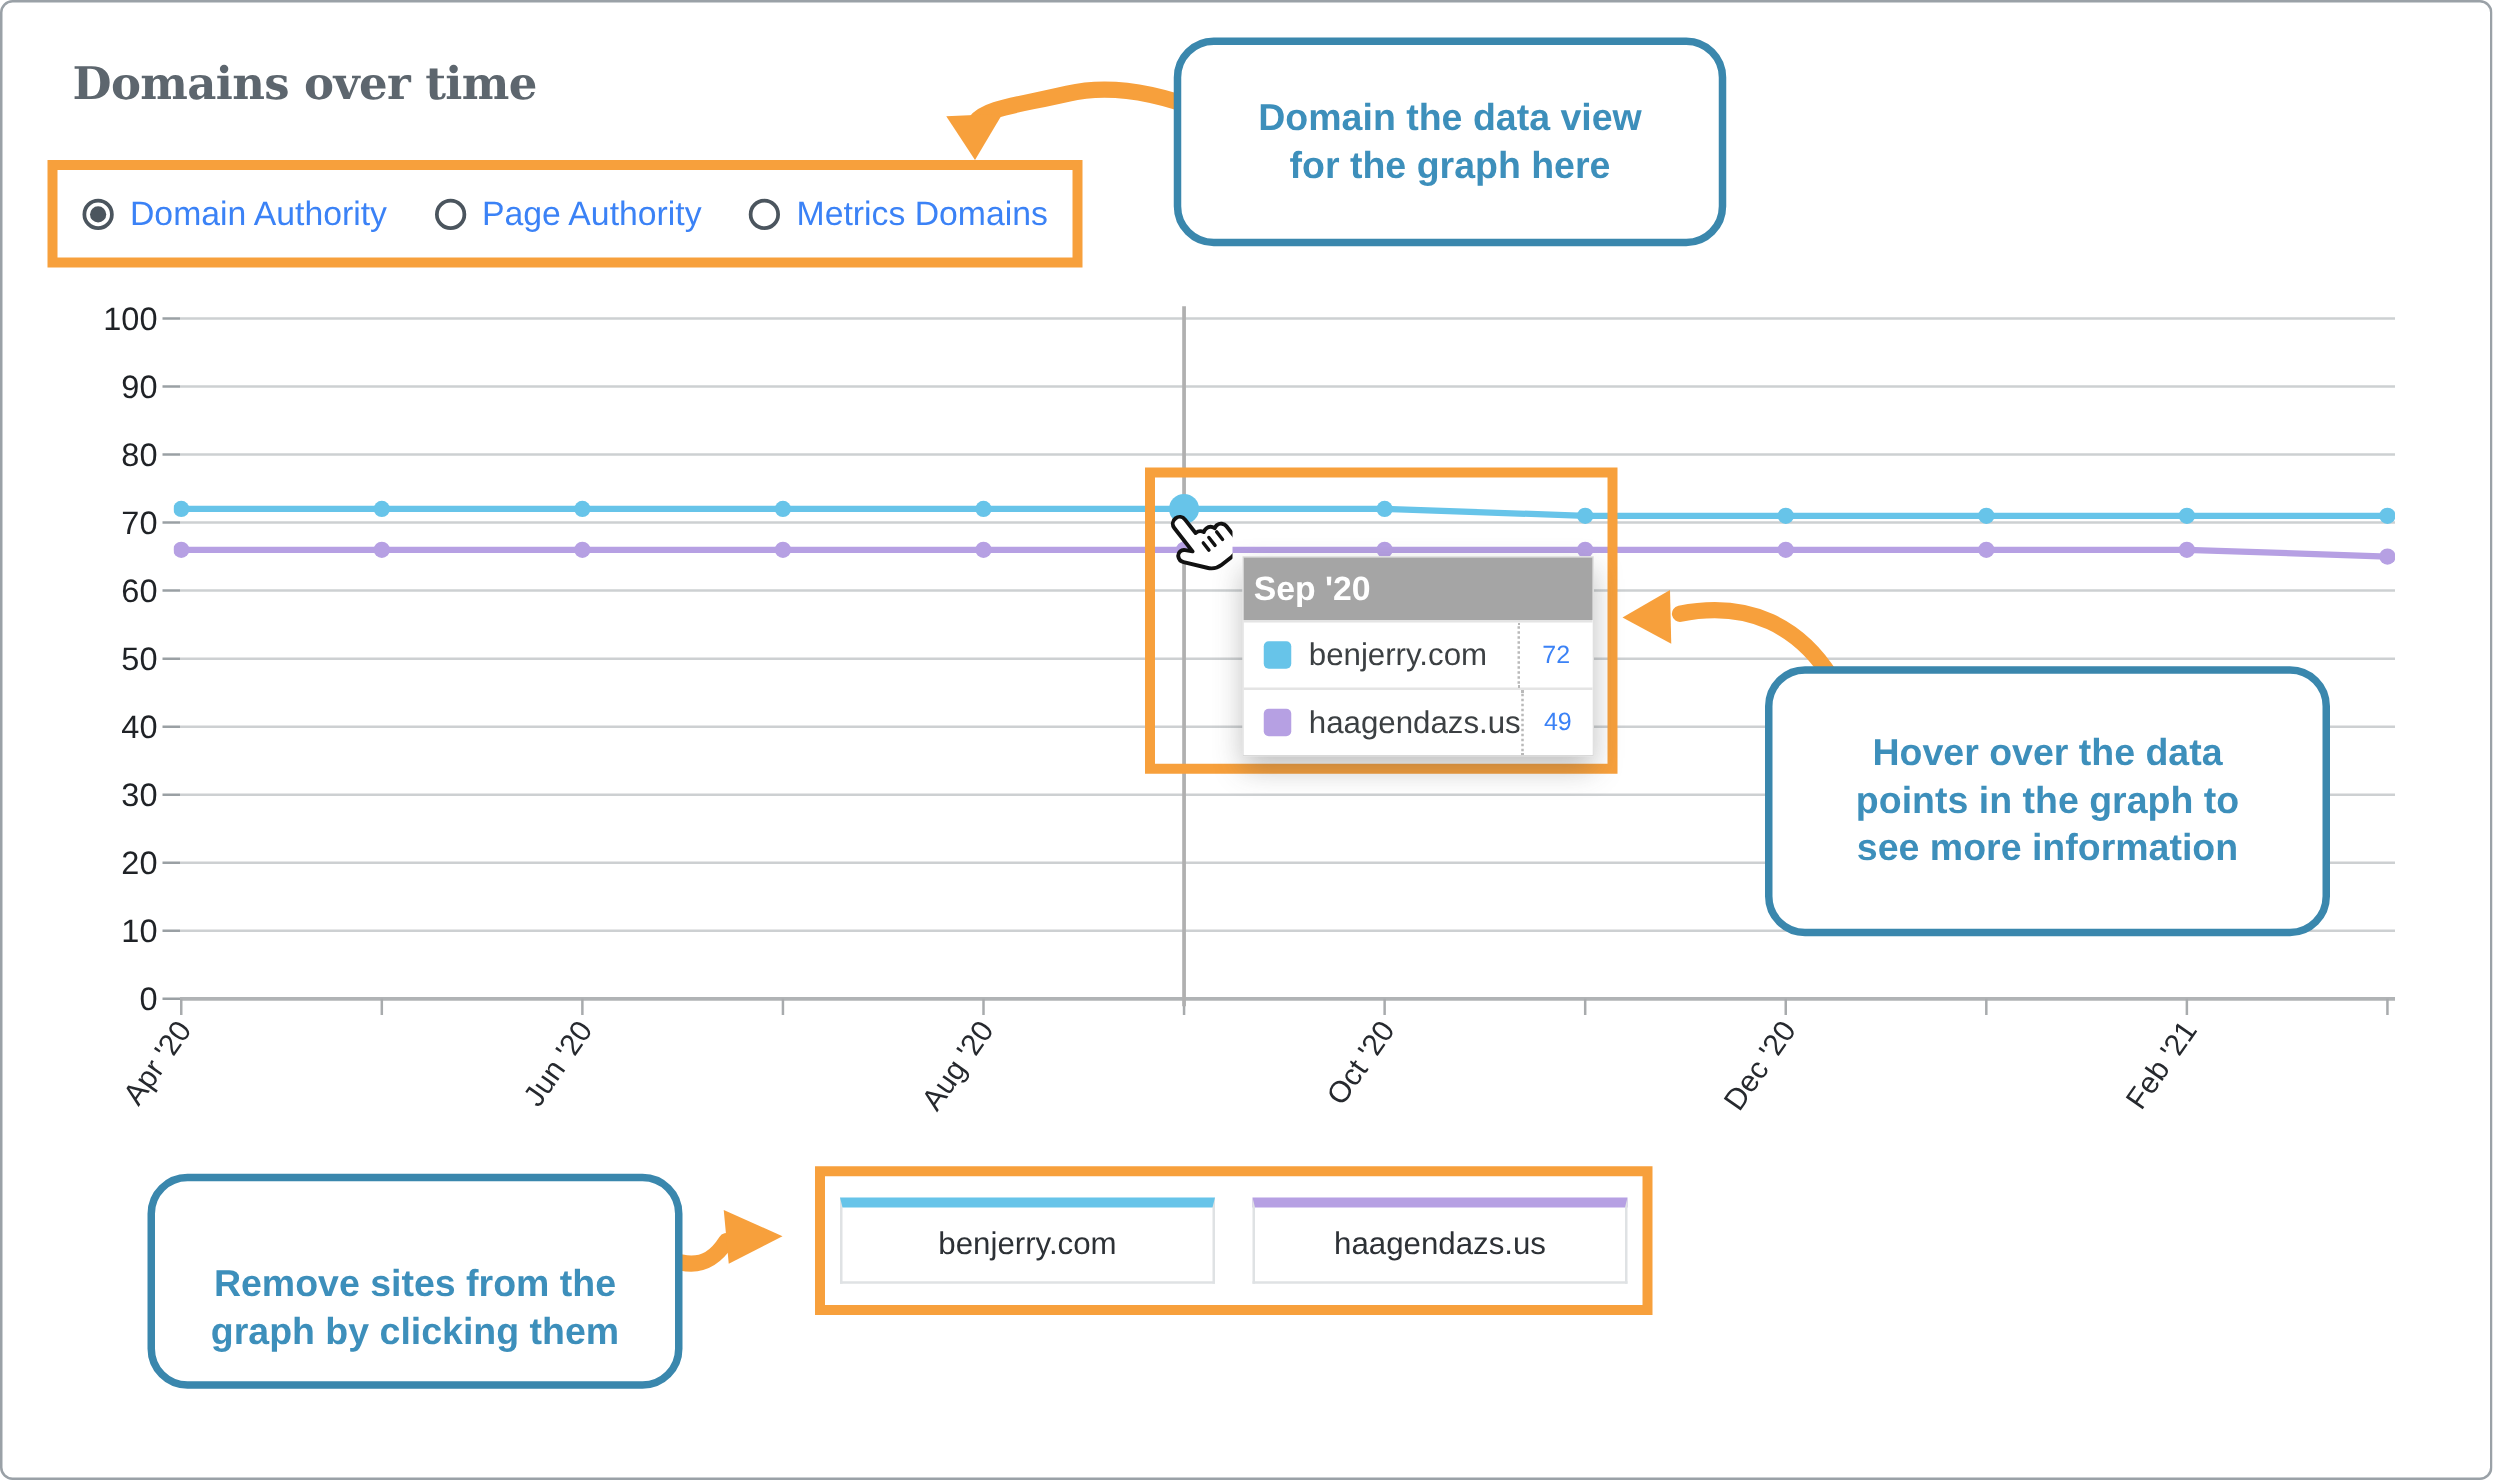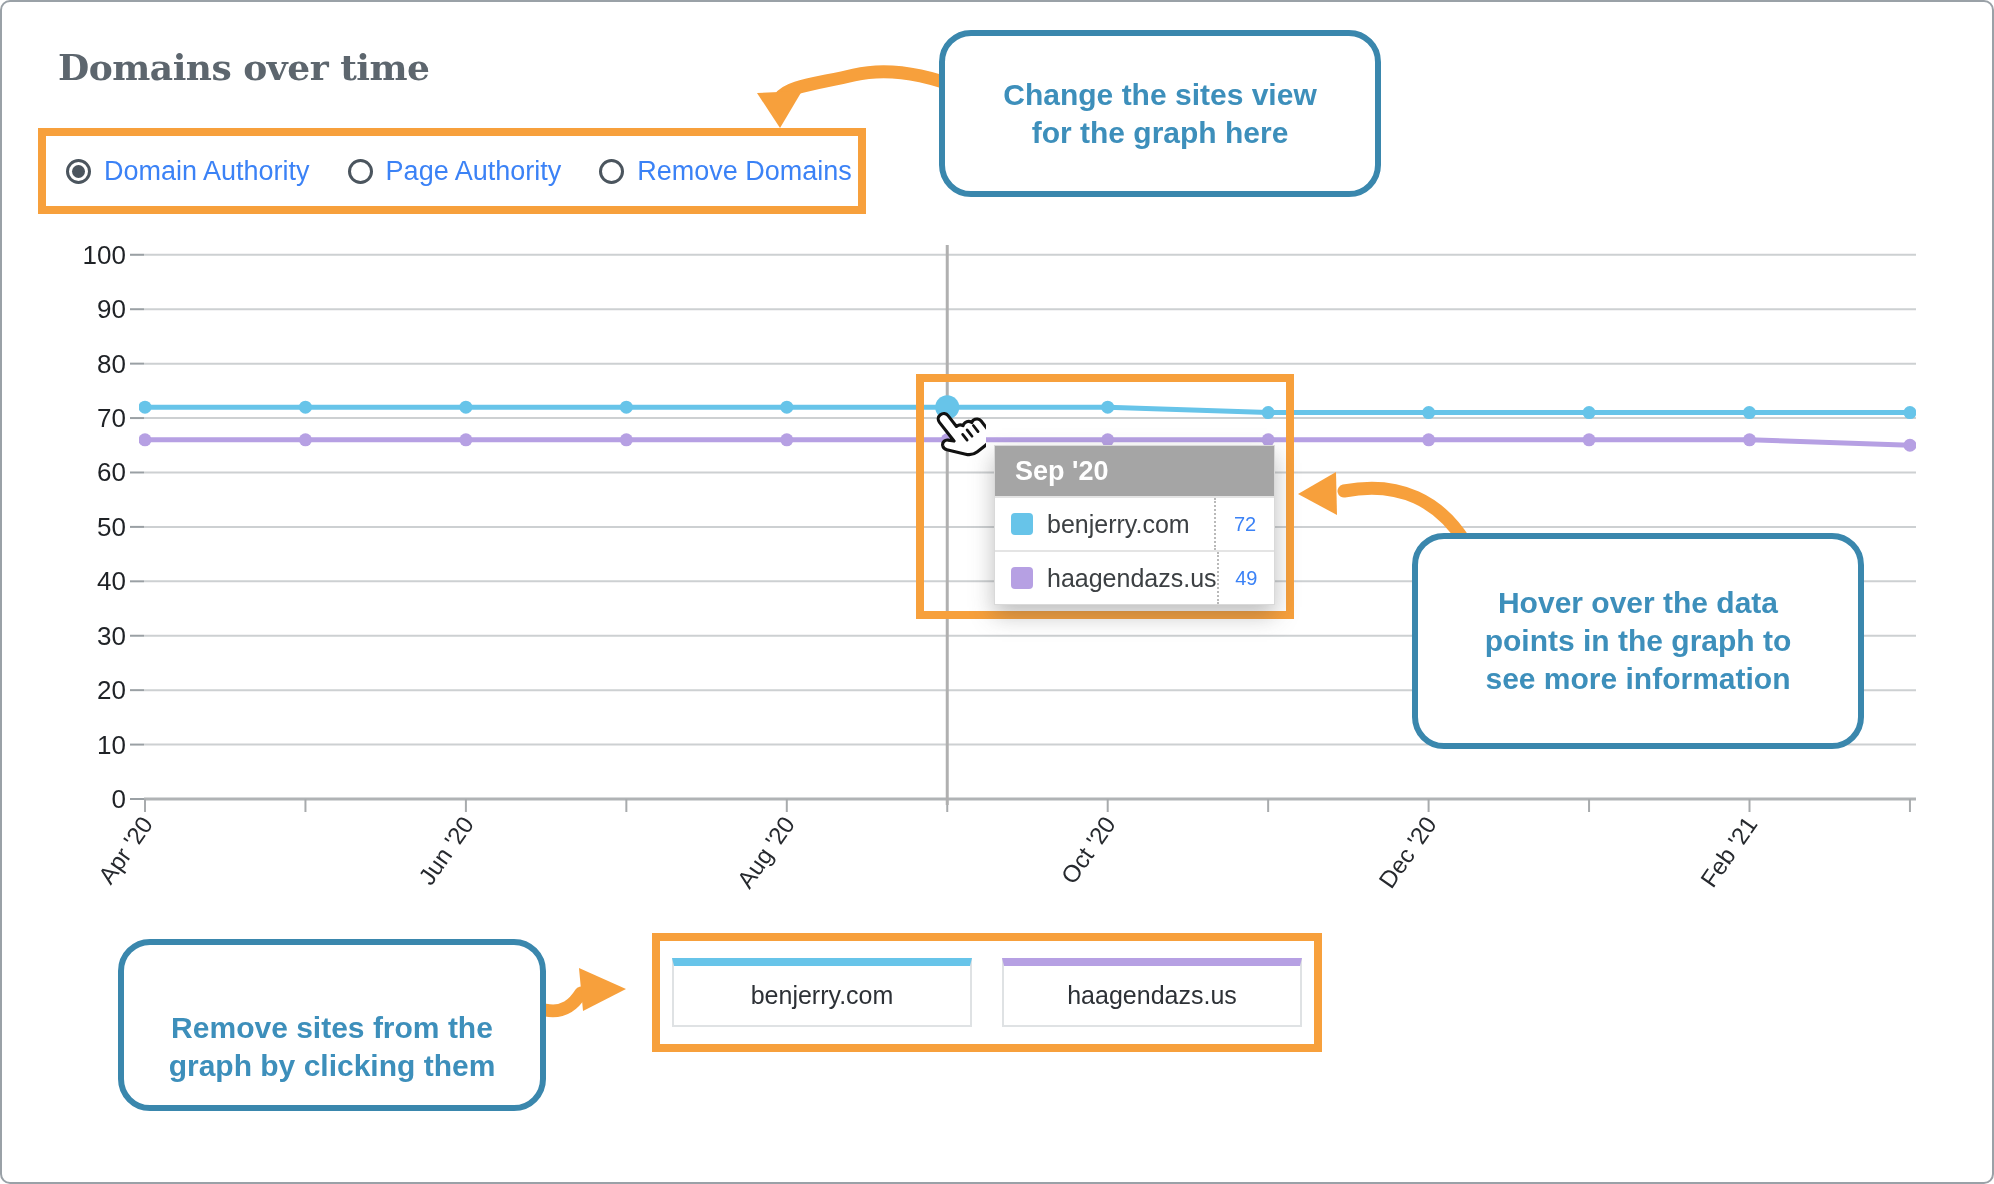--- a/index.html
+++ b/index.html
@@ -37,21 +37,21 @@
   #chart-svg{left:0;top:0;width:1994px;height:1184px;z-index:1;}
   #arrow-svg{left:0;top:0;width:1994px;height:1184px;z-index:5;pointer-events:none;}
   #cursor-svg{left:922px;top:408px;z-index:7;pointer-events:none;}
 
   .hover-hl{left:914px;top:372px;width:378px;height:245px;z-index:3;}
 
   
   .tooltip{left:992px;top:443px;width:281px;z-index:4;background:#fff;
            border:1px solid #d9d9d9;box-shadow:0 10px 22px rgba(70,70,70,.35);box-sizing:border-box;}
   .tt-header{height:50px;line-height:50px;background:#a5a5a5;color:#fff;font-weight:700;
-             font-size:27px;padding-left:20px;}
+             font-size:27px;padding-left:8px;}
   .tt-row{height:54px;display:flex;align-items:center;background:#fff;border-top:2px solid #e4e4e4;
           padding-left:16px;box-sizing:border-box;}
   .tt-swatch{width:22px;height:22px;border-radius:4px;margin-right:14px;flex:0 0 auto;}
   .tt-site{font-size:25px;color:#3c4043;flex:1;}
   .tt-val{width:58px;align-self:stretch;display:flex;align-items:center;justify-content:center;
           border-left:2px dotted #b9b9b9;font-size:20px;color:#3b82f6;}
 
   
   .legend-box{left:650px;top:931px;width:670px;height:119px;display:flex;align-items:center;
               justify-content:center;gap:30px;}
@@ -70,21 +70,21 @@
     <div class="radio-opt">
       <span class="radio-circ sel"></span>
       <span class="radio-label">Domain Authority</span>
     </div>
     <div class="radio-opt">
       <span class="radio-circ"></span>
       <span class="radio-label">Page Authority</span>
     </div>
     <div class="radio-opt">
       <span class="radio-circ"></span>
-      <span class="radio-label">Remove Domains</span>
+      <span class="radio-label">Metrics Domains</span>
     </div>
   </div>
 
   <svg id="chart-svg" class="abs" viewBox="0 0 1994 1184">
       <defs>
         <clipPath id="plotclip">
           <rect x="137" y="232" width="1777" height="600"></rect>
         </clipPath>
       </defs>
       <line x1="128" y1="797" x2="142" y2="797" stroke="#9aa0a4" stroke-width="2"></line>
@@ -186,21 +186,21 @@
   </div>
 
   <svg id="cursor-svg" class="abs" width="62" height="64" viewBox="0 0 34 34">
     <g transform="rotate(-38 11 3)">
       <path d="M10 1 C8.3 1 7 2.3 7 4 L7 17 L4.8 14.6 C3.6 13.3 1.6 13.4 0.7 14.9 C0.1 16 0.2 17.3 1 18.3 L7.6 26.6 C9 28.4 11.2 29.5 13.5 29.5 L19 29.5 C22.6 29.5 25.5 26.6 25.5 23 L25.5 17.5 C25.5 15.8 24.1 14.5 22.5 14.5 C21.9 14.5 21.4 14.7 20.9 15 C20.5 13.7 19.3 12.8 17.9 12.8 C17.2 12.8 16.6 13 16.1 13.4 C15.6 12.3 14.5 11.5 13.2 11.5 L13 11.5 L13 4 C13 2.3 11.7 1 10 1 Z" fill="#ffffff" stroke="#111111" stroke-width="1.7" stroke-linejoin="round"></path>
       <path d="M13 17 L13 21 M16.4 16.6 L16.4 21 M20.6 16.8 L20.6 21" stroke="#111111" stroke-width="1.5" fill="none" stroke-linecap="round"></path>
     </g>
   </svg>
 
   <div class="abs callout co1">
-    <div class="txt">Change the sites view for the graph here</div>
+    <div class="txt">Domain the data view for the graph here</div>
   </div>
 
   <div class="abs callout co2">
     <div class="txt">Hover over the data points in the graph to see more information</div>
   </div>
 
   <div class="abs callout co3">
     <div class="txt">Remove sites from the graph by clicking them</div>
   </div>
 

